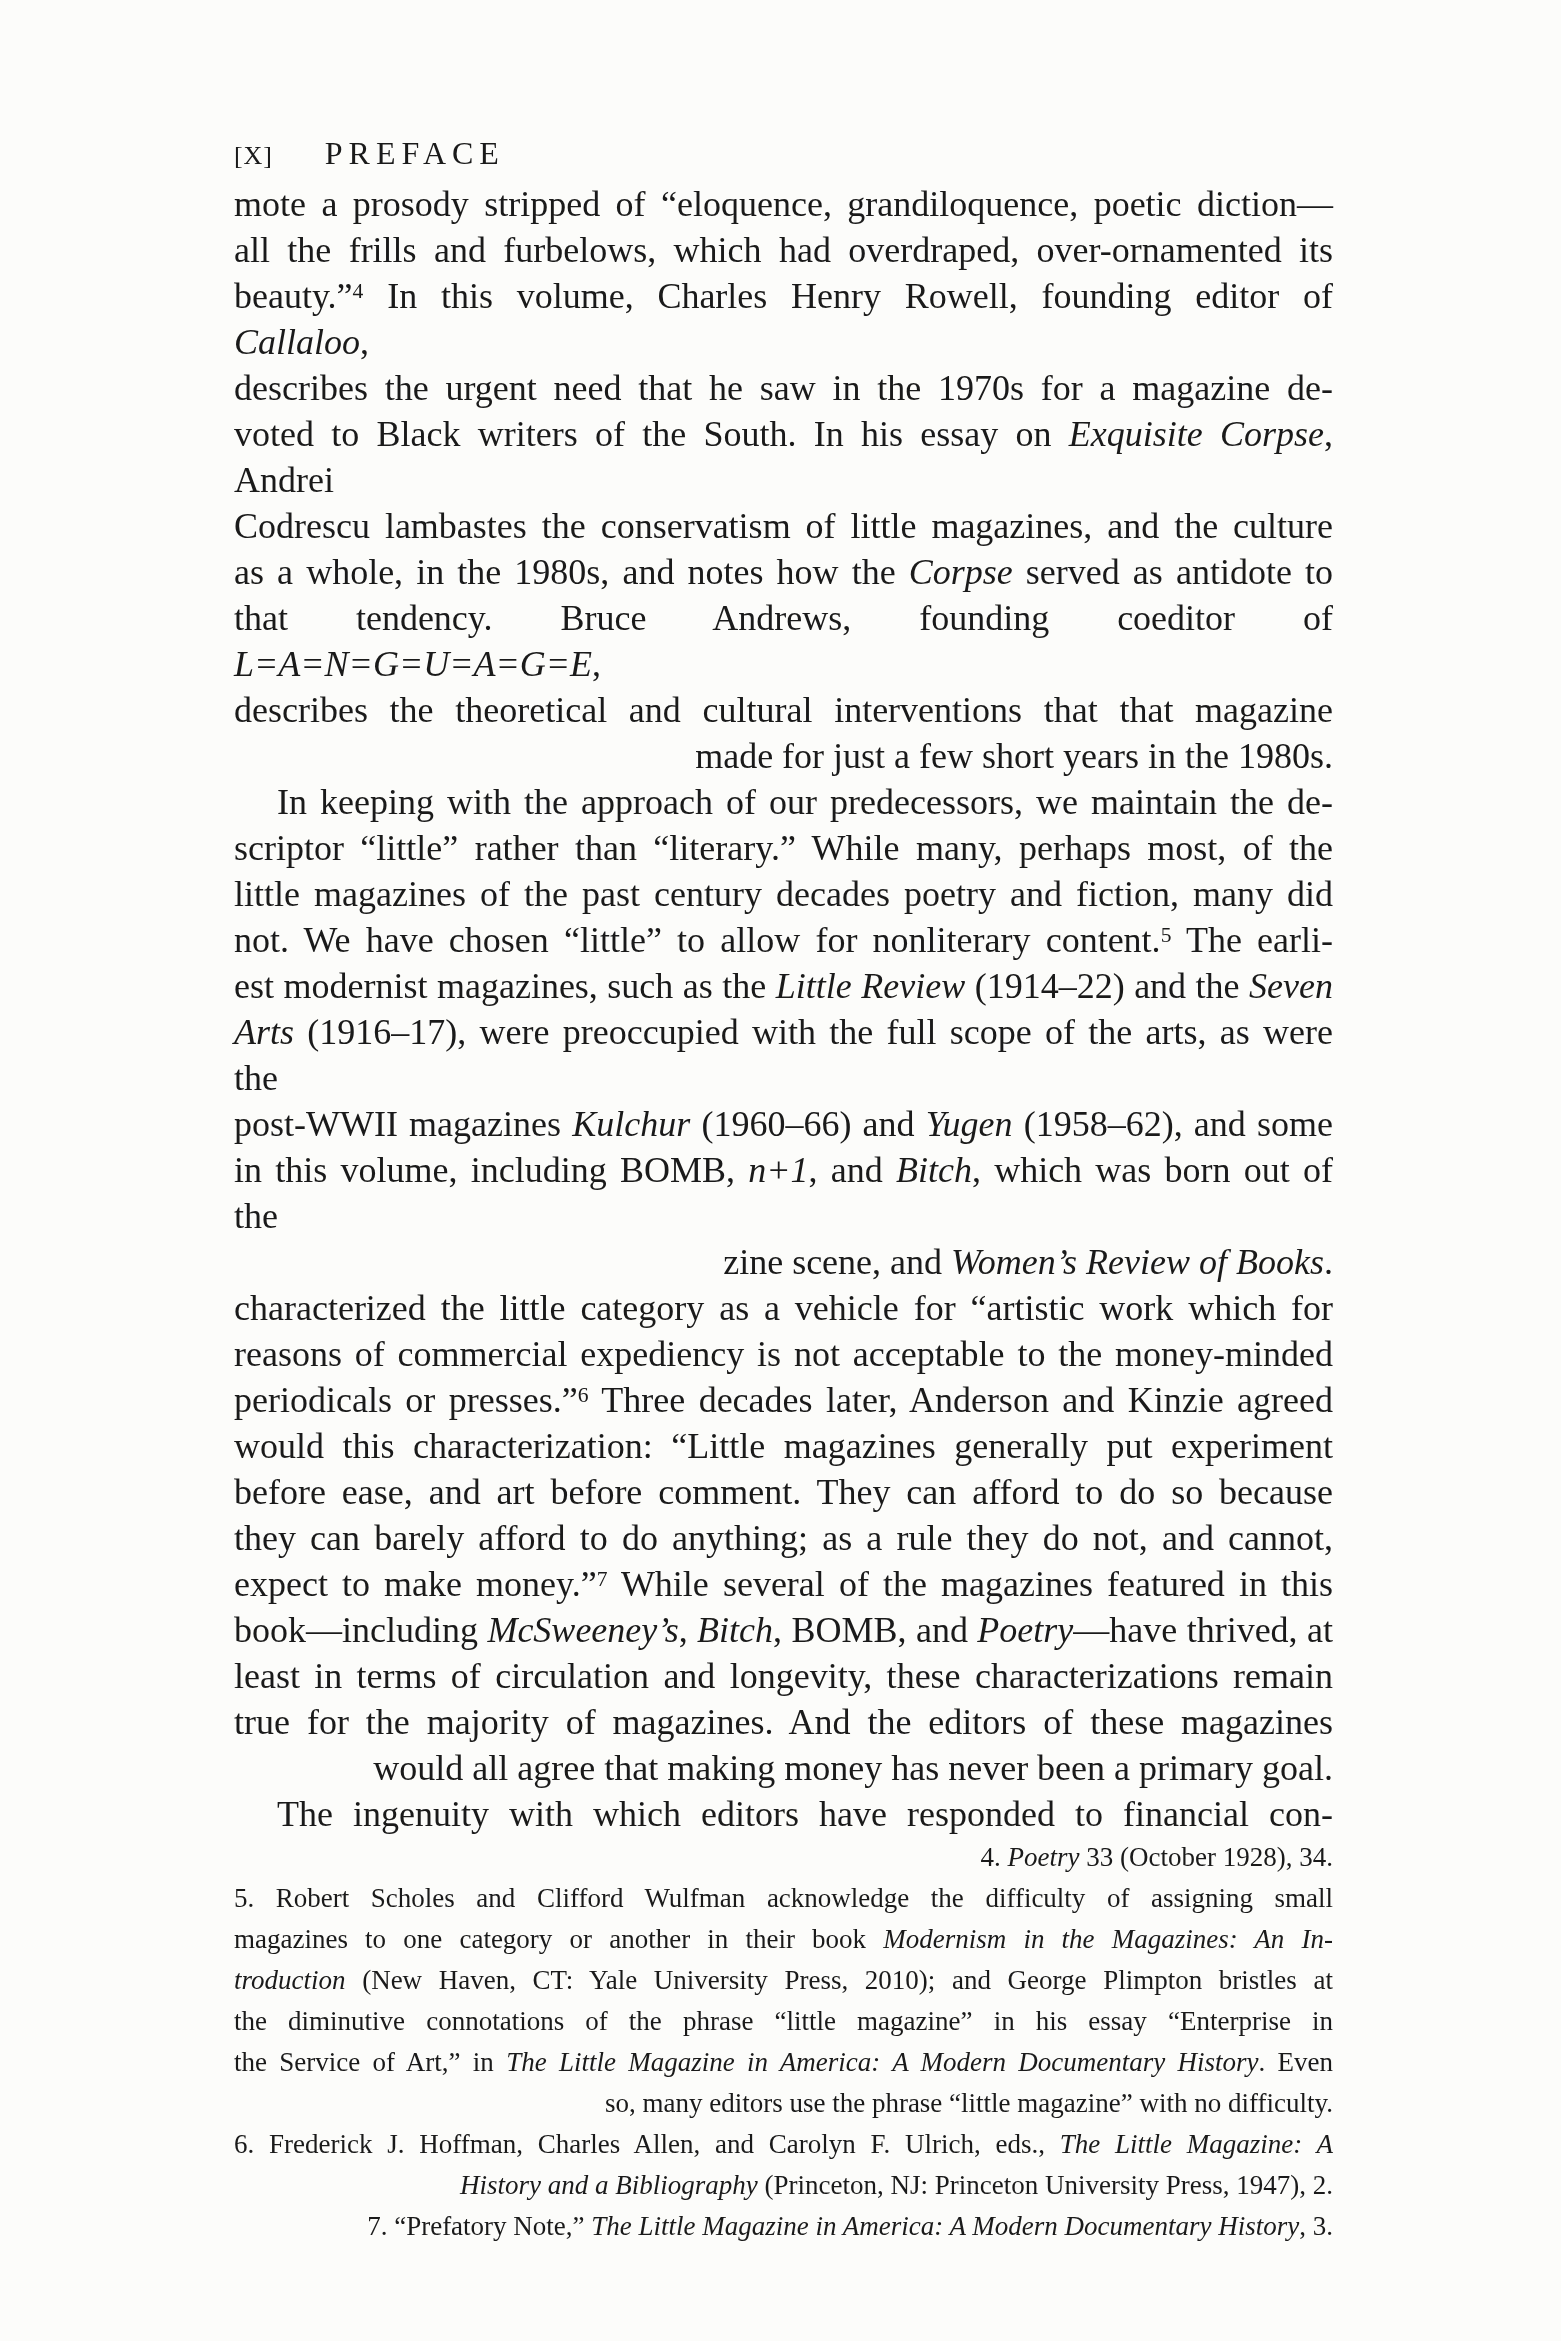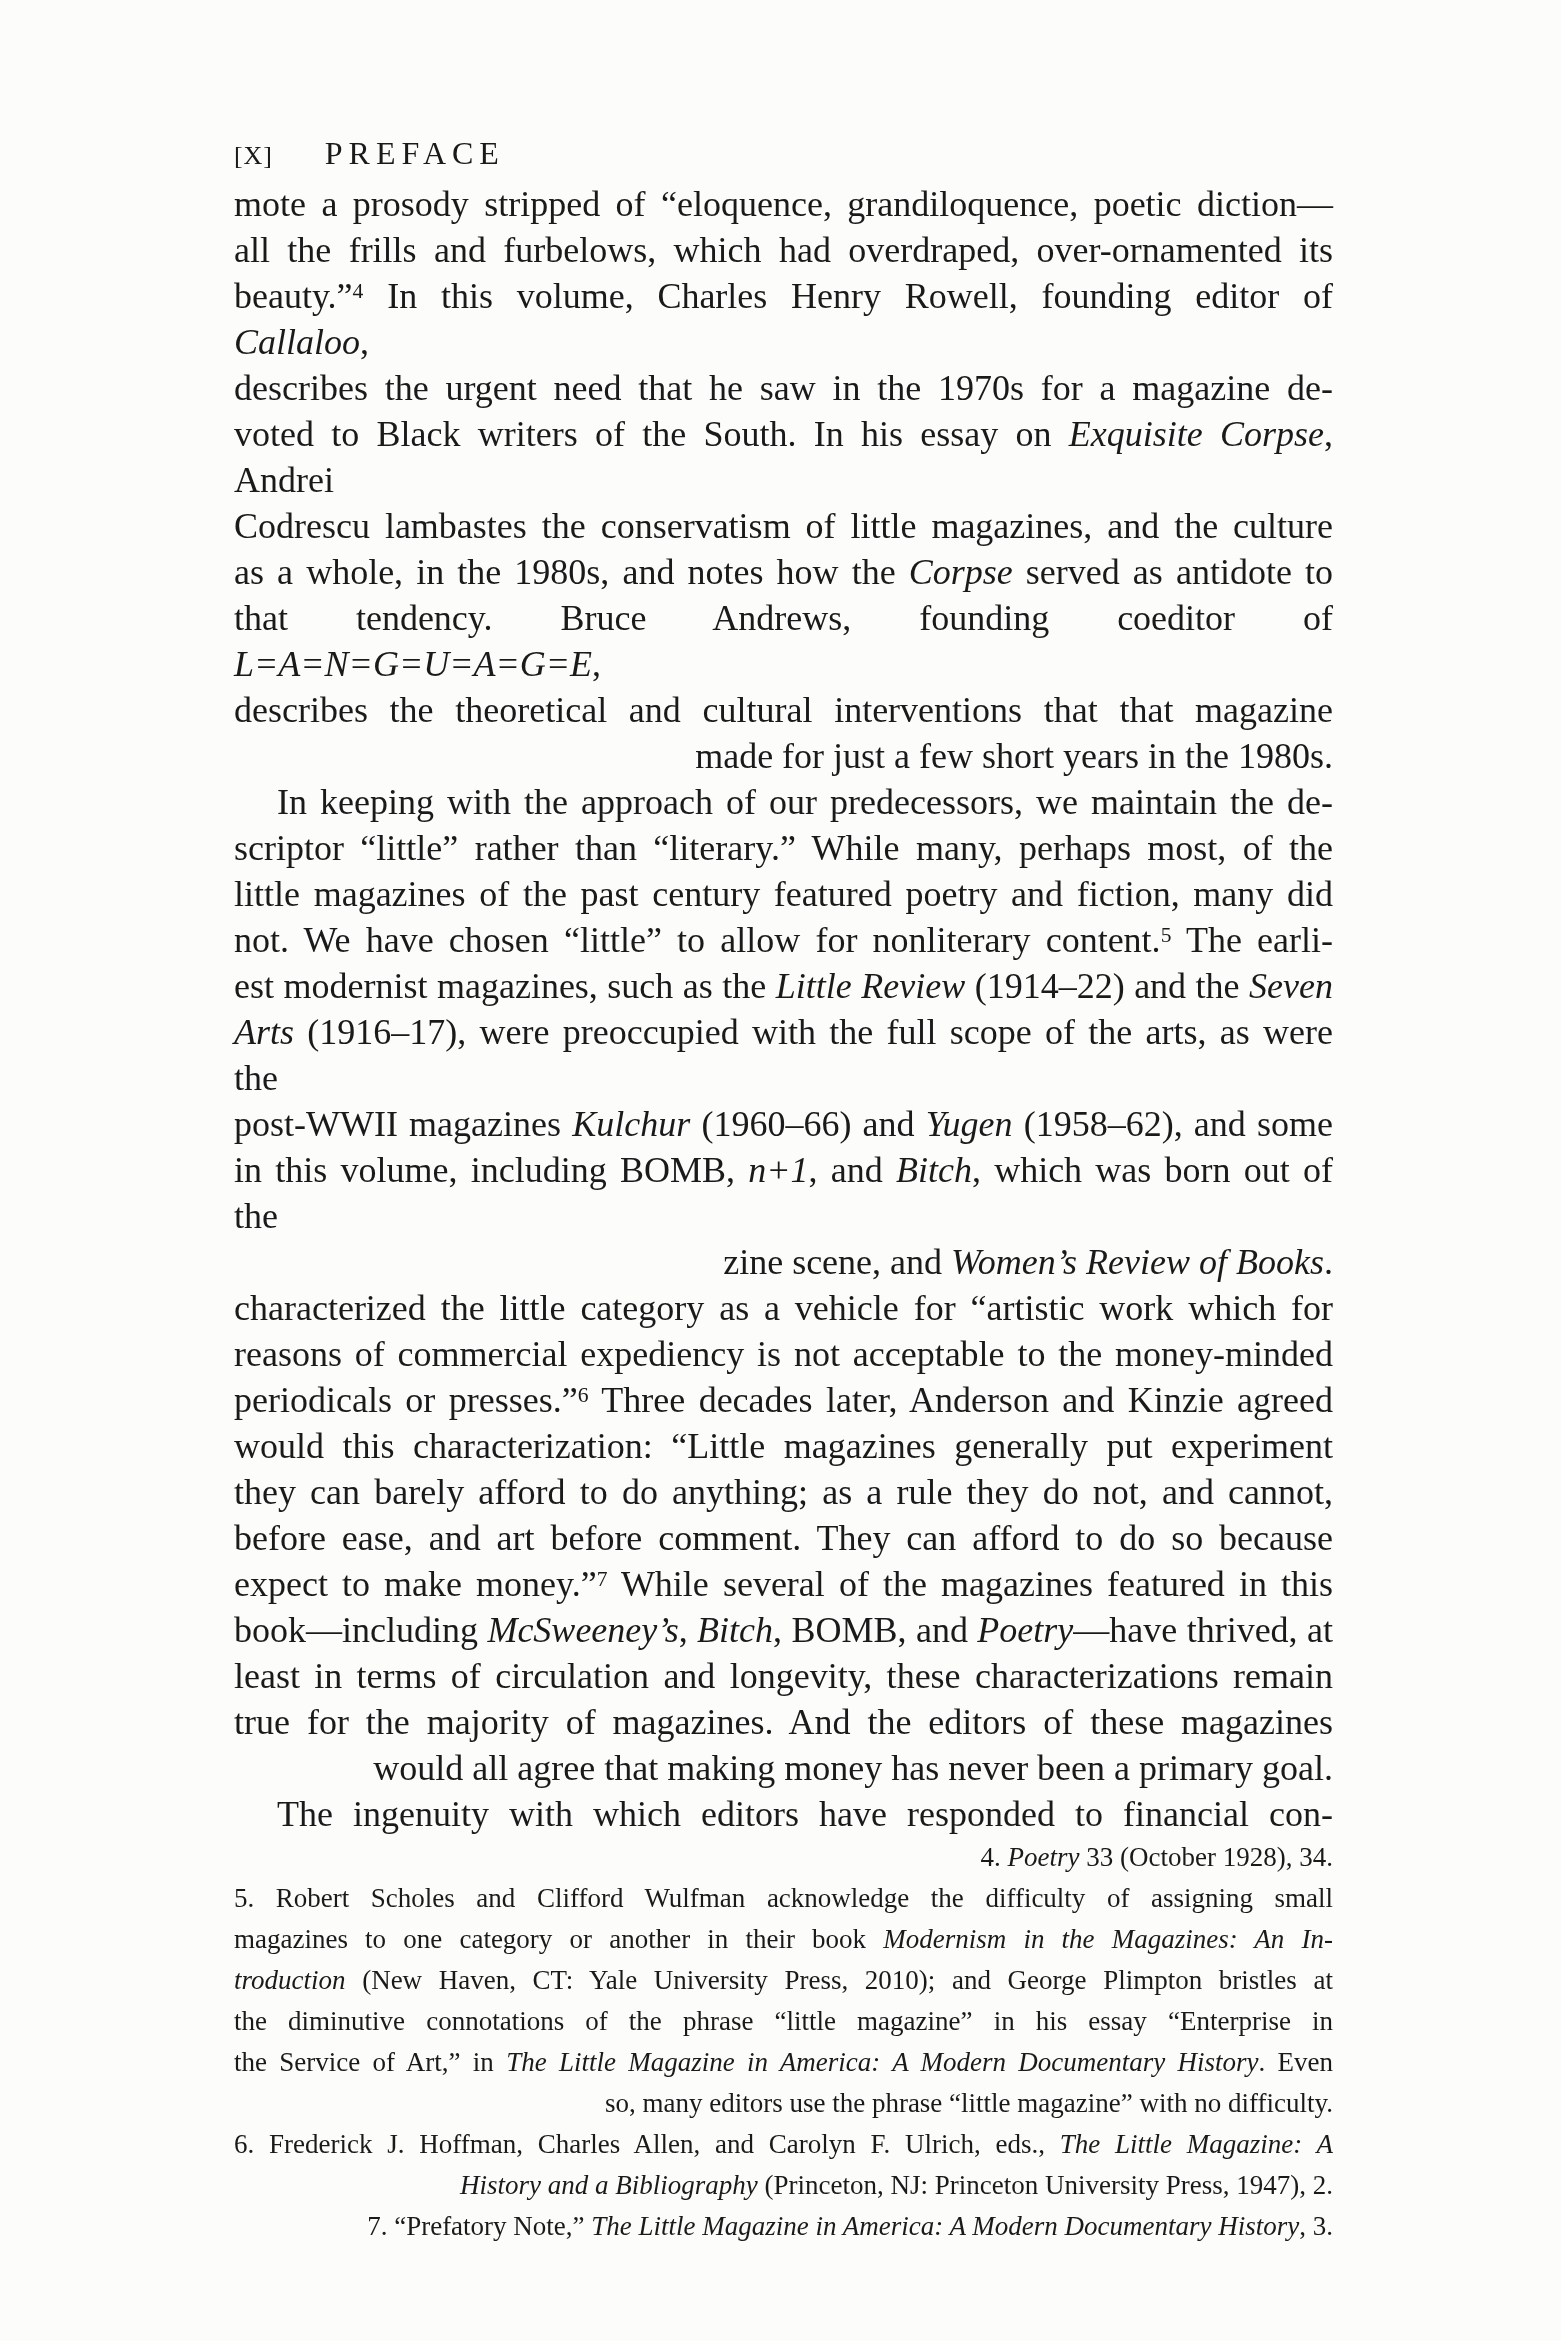--- a/index.html
+++ b/index.html
@@ -74,33 +74,33 @@
         <div class="line just">beauty.”<sup>4</sup> In this volume, Charles Henry Rowell, founding editor of <i>Callaloo</i>,</div>
         <div class="line just">describes the urgent need that he saw in the 1970s for a magazine de-</div>
         <div class="line just">voted to Black writers of the South. In his essay on <i>Exquisite Corpse</i>, Andrei</div>
         <div class="line just">Codrescu lambastes the conservatism of little magazines, and the culture</div>
         <div class="line just">as a whole, in the 1980s, and notes how the <i>Corpse</i> served as antidote to</div>
         <div class="line just">that tendency. Bruce Andrews, founding coeditor of <i>L=A=N=G=U=A=G=E</i>,</div>
         <div class="line just">describes the theoretical and cultural interventions that that magazine</div>
         <div class="line">made for just a few short years in the 1980s.</div>
         <div class="line just indent">In keeping with the approach of our predecessors, we maintain the de-</div>
         <div class="line just">scriptor “little” rather than “literary.” While many, perhaps most, of the</div>
-        <div class="line just">little magazines of the past century featured poetry and fiction, many did</div>
+        <div class="line just">little magazines of the past century decades poetry and fiction, many did</div>
         <div class="line just">not. We have chosen “little” to allow for nonliterary content.<sup>5</sup> The earli-</div>
         <div class="line just">est modernist magazines, such as the <i>Little Review</i> (1914–22) and the <i>Seven</i></div>
         <div class="line just"><i>Arts</i> (1916–17), were preoccupied with the full scope of the arts, as were the</div>
         <div class="line just">post-WWII magazines <i>Kulchur</i> (1960–66) and <i>Yugen</i> (1958–62), and some</div>
         <div class="line just">in this volume, including BOMB, <i>n+1</i>, and <i>Bitch</i>, which was born out of the</div>
         <div class="line">zine scene, and <i>Women’s Review of Books</i>.</div>
         <div class="line just">characterized the little category as a vehicle for “artistic work which for</div>
         <div class="line just">reasons of commercial expediency is not acceptable to the money-minded</div>
         <div class="line just">periodicals or presses.”<sup>6</sup> Three decades later, Anderson and Kinzie agreed</div>
         <div class="line just">would this characterization: “Little magazines generally put experiment</div>
+        <div class="line just">before ease, and art before comment. They can afford to do so because</div>
         <div class="line just">they can barely afford to do anything; as a rule they do not, and cannot,</div>
-        <div class="line just">before ease, and art before comment. They can afford to do so because</div>
         <div class="line just">expect to make money.”<sup>7</sup> While several of the magazines featured in this</div>
         <div class="line just">book—including <i>McSweeney’s</i>, <i>Bitch</i>, BOMB, and <i>Poetry</i>—have thrived, at</div>
         <div class="line just">least in terms of circulation and longevity, these characterizations remain</div>
         <div class="line just">true for the majority of magazines. And the editors of these magazines</div>
         <div class="line">would all agree that making money has never been a primary goal.</div>
         <div class="line just indent">The ingenuity with which editors have responded to financial con-</div>
       </section>
     <section class="footnotes">
         <div class="line">4. <i>Poetry</i> 33 (October 1928), 34.</div>
         <div class="line just">5. Robert Scholes and Clifford Wulfman acknowledge the difficulty of assigning small</div>

